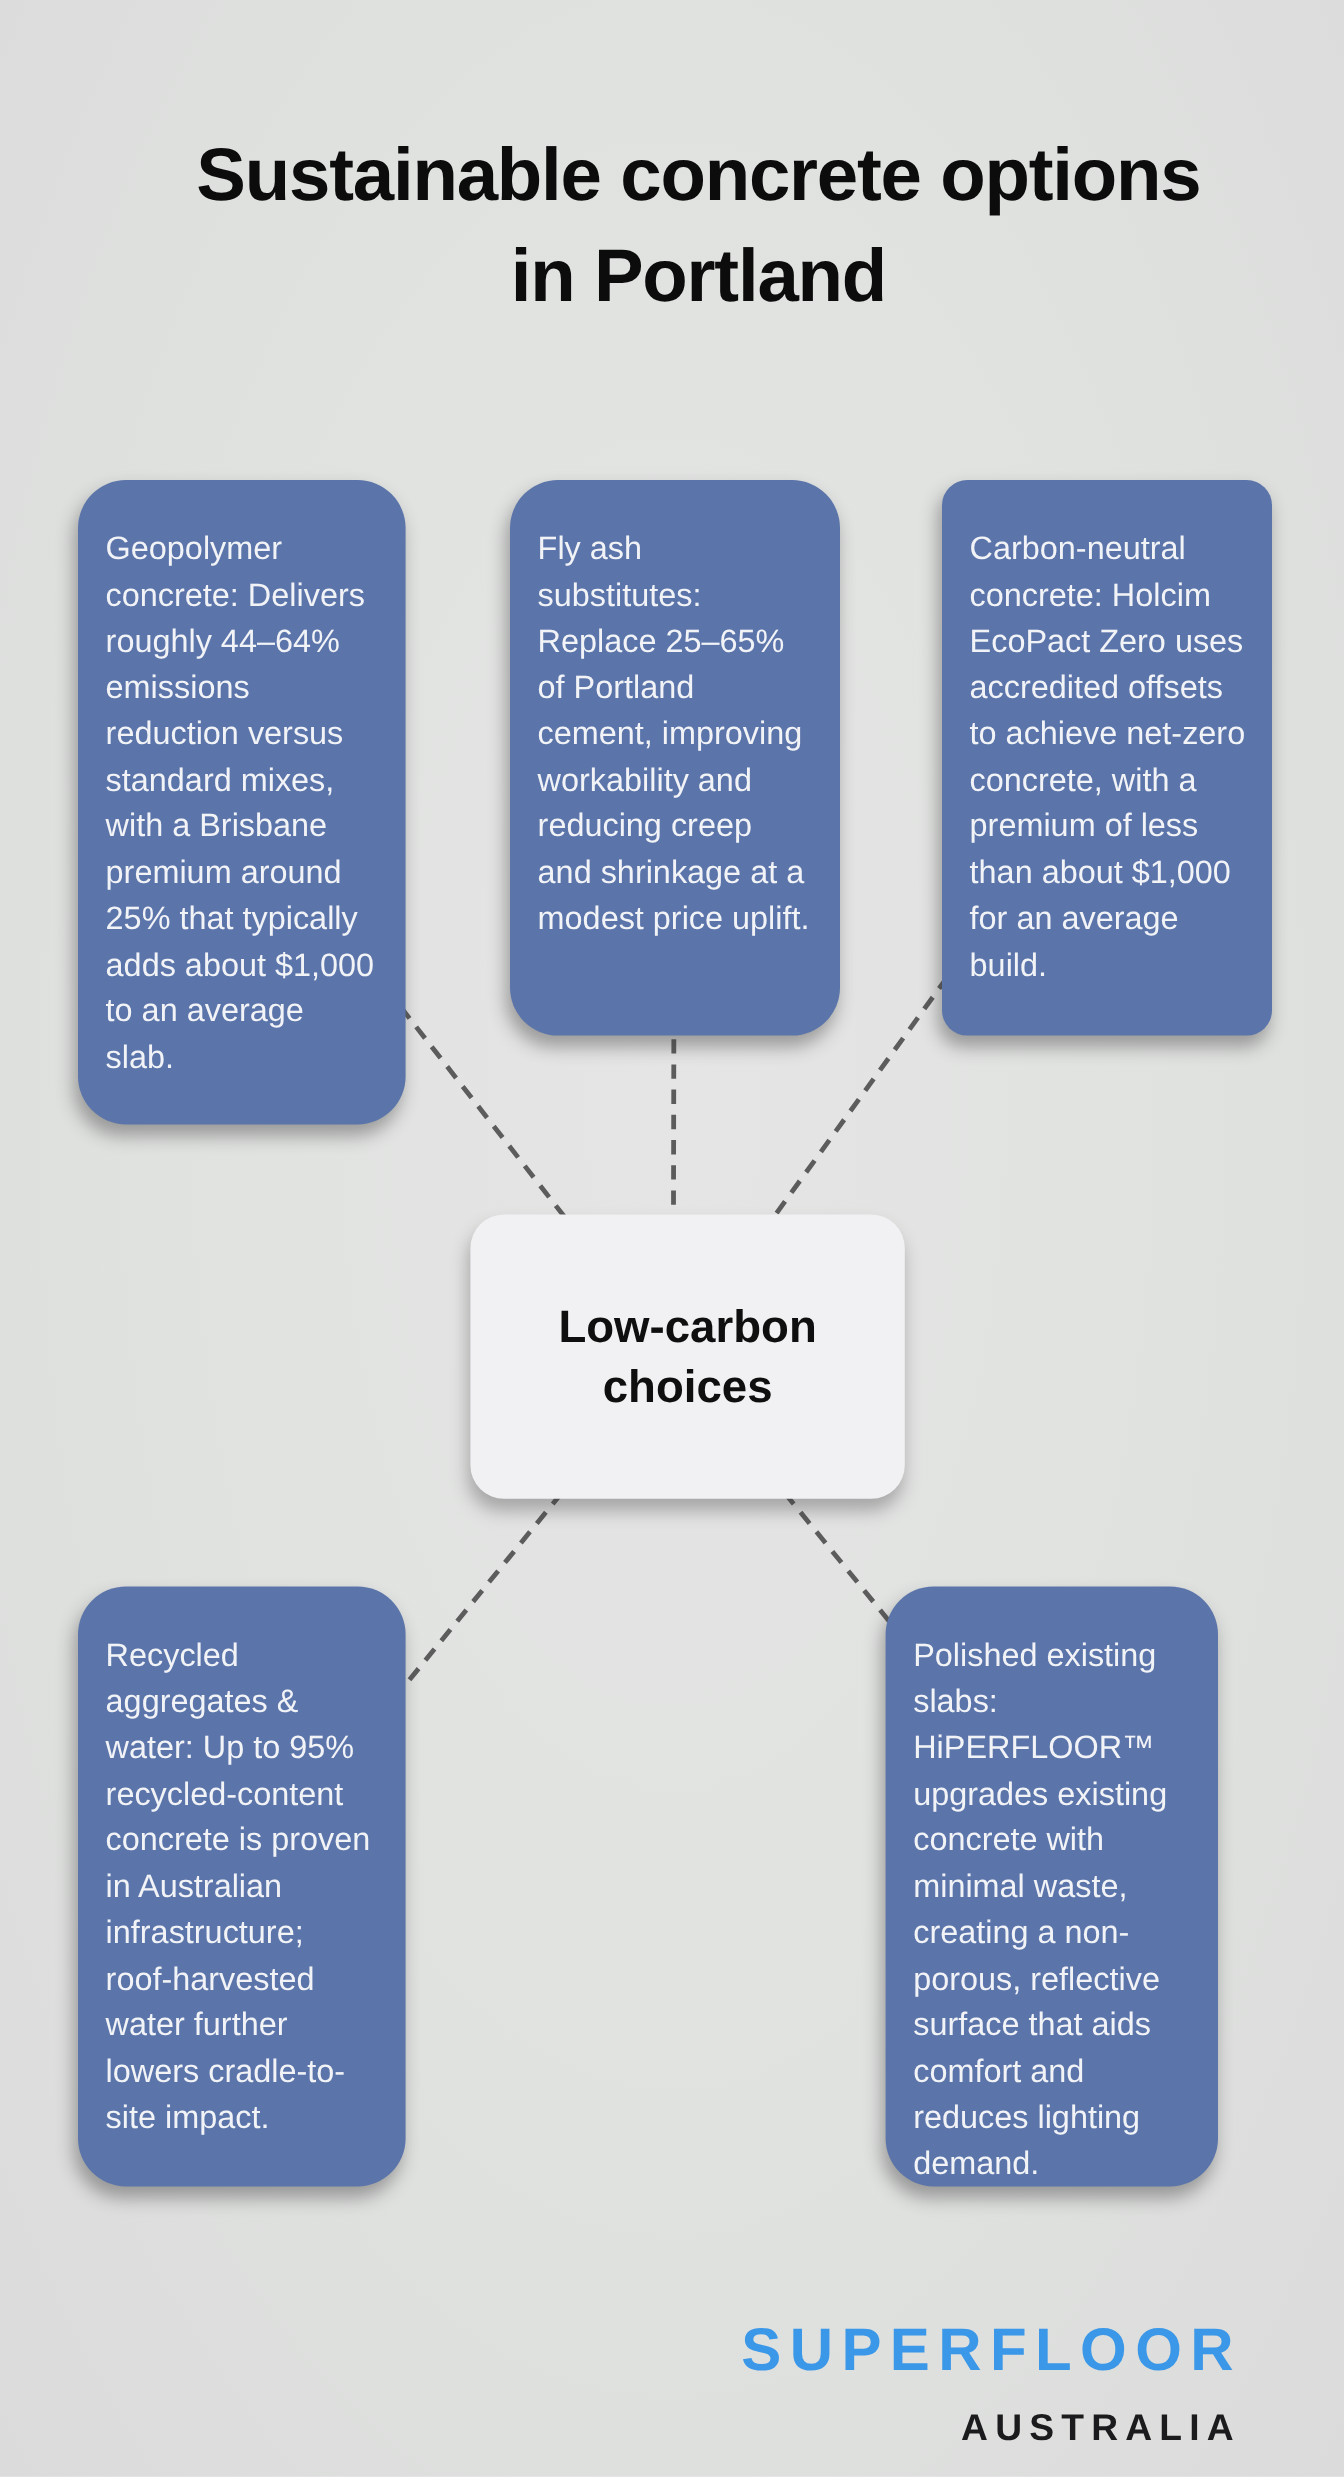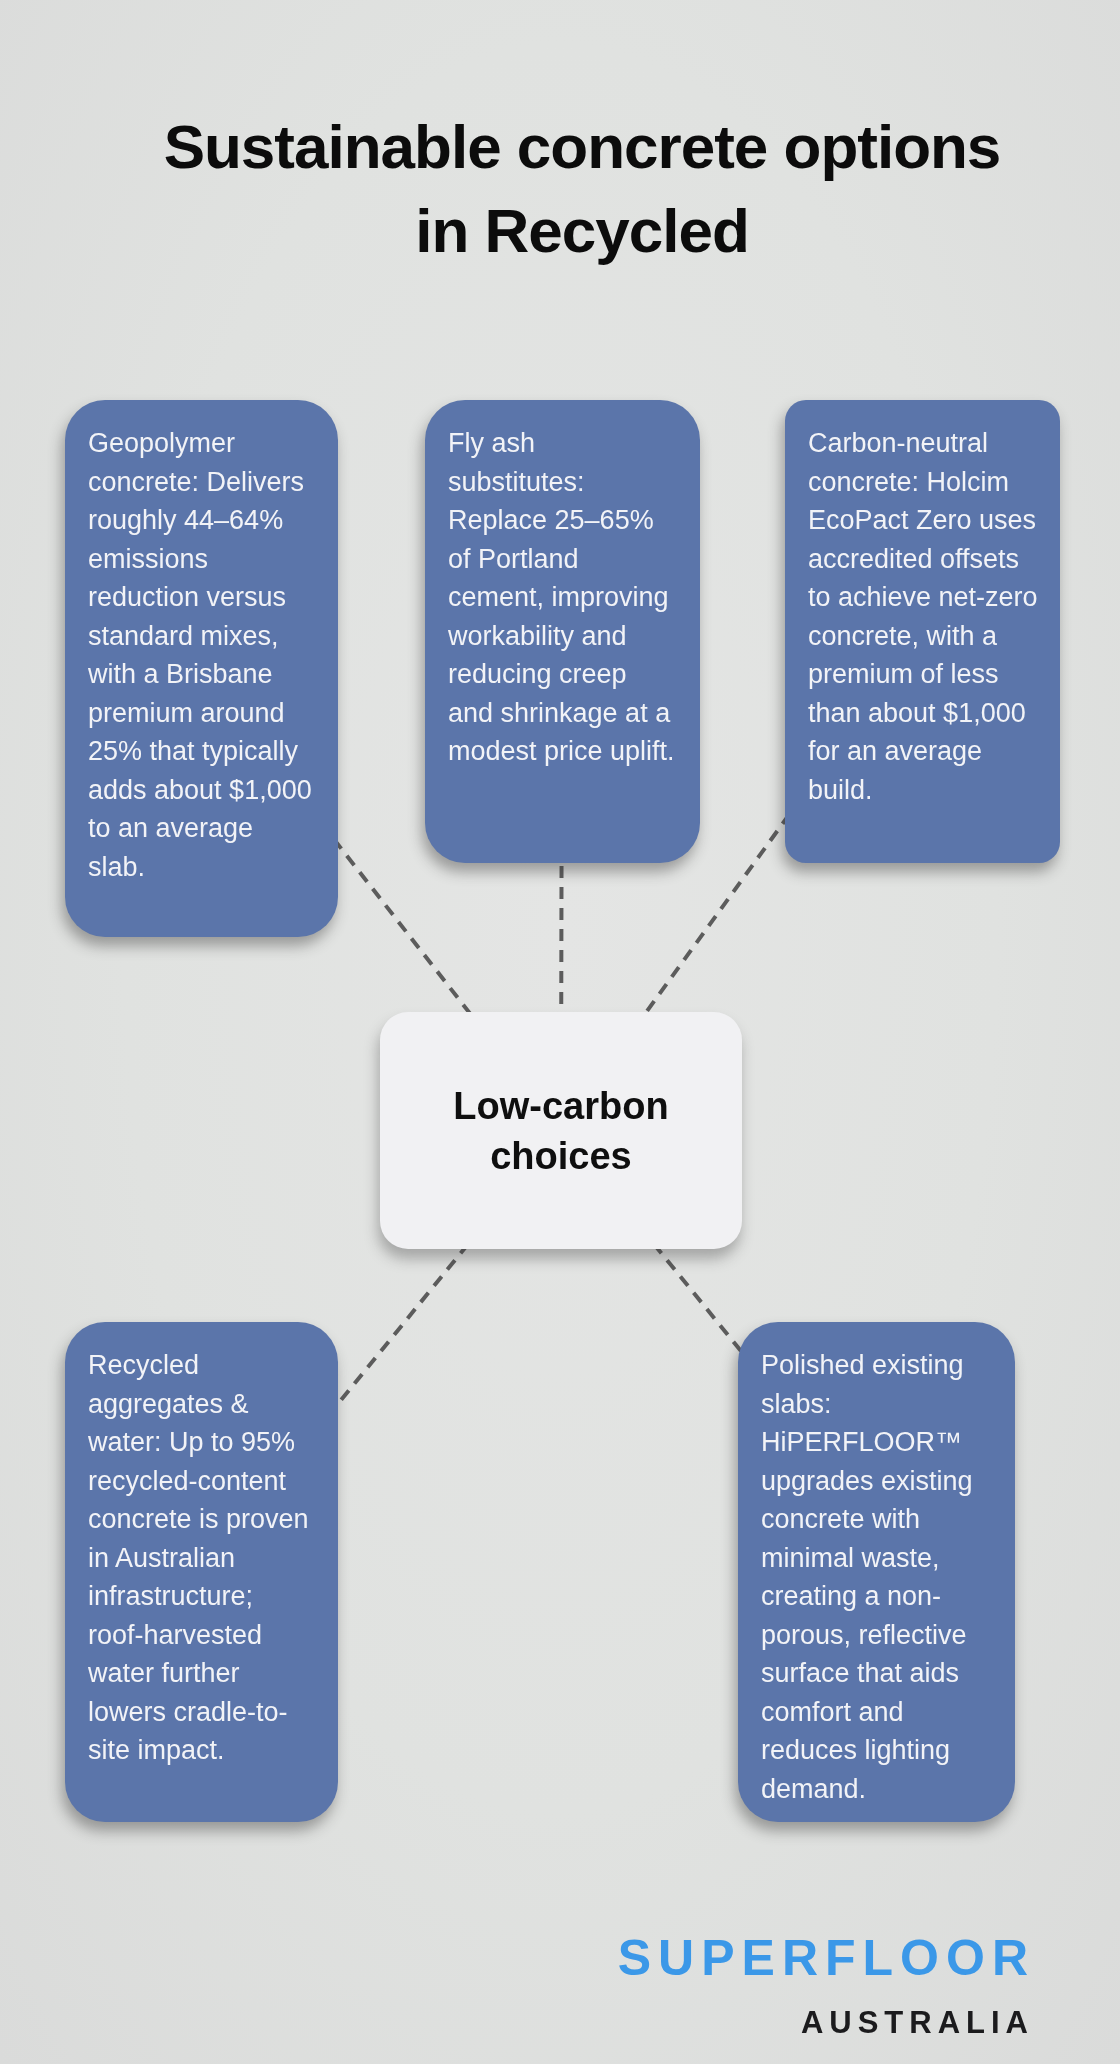--- a/index.html
+++ b/index.html
@@ -41,36 +41,36 @@
   }
 
   .node {
     position: absolute;
     z-index: 2;
     background: #5b75aa;
     border-radius: 40px;
     box-shadow: -3px 9px 14px rgba(55,55,55,0.42);
     color: #f2f3f7;
     box-sizing: border-box;
-    padding: 24px 22px 0 23px;
+    padding: 38px 22px 0 23px;
     font-size: 27px;
     line-height: 38.5px;
   }
   .node p { margin: 0; }
 
   .node-tl { left: 65px;  top: 400px;  width: 273px; height: 537px; }
   .node-tm { left: 425px; top: 400px;  width: 275px; height: 463px; }
   .node-tr { left: 785px; top: 400px;  width: 275px; height: 463px; border-radius: 21px; }
   .node-bl { left: 65px;  top: 1322px; width: 273px; height: 500px; }
   .node-br { left: 738px; top: 1322px; width: 277px; height: 500px; }
 
   .center-node {
     position: absolute;
     z-index: 3;
-    left: 380px;
+    left: 392px;
     top: 1012px;
     width: 362px;
     height: 237px;
     background: #f1f1f3;
     border-radius: 28px;
     box-shadow: -2px 10px 14px rgba(55,55,55,0.35);
     display: flex;
     align-items: center;
     justify-content: center;
     text-align: center;
@@ -110,21 +110,21 @@
     text-align: right;
   }
 </style>
 </head>
 <body>
 
 <div class="canvas">
 
   <div class="title">
     <div class="line">Sustainable concrete options</div>
-    <div class="line">in Recycled</div>
+    <div class="line">in Portland</div>
   </div>
 
   <svg class="connectors" viewBox="0 0 1120 2064" xmlns="http://www.w3.org/2000/svg">
     <line x1="561" y1="1130" x2="201" y2="669" stroke="#5c5c5c"></line>
     <line x1="561" y1="1130" x2="562" y2="631" stroke="#5c5c5c"></line>
     <line x1="561" y1="1130" x2="922" y2="631" stroke="#5c5c5c"></line>
     <line x1="561" y1="1130" x2="201" y2="1572" stroke="#5c5c5c"></line>
     <line x1="561" y1="1130" x2="921" y2="1572" stroke="#5c5c5c"></line>
   </svg>
 

